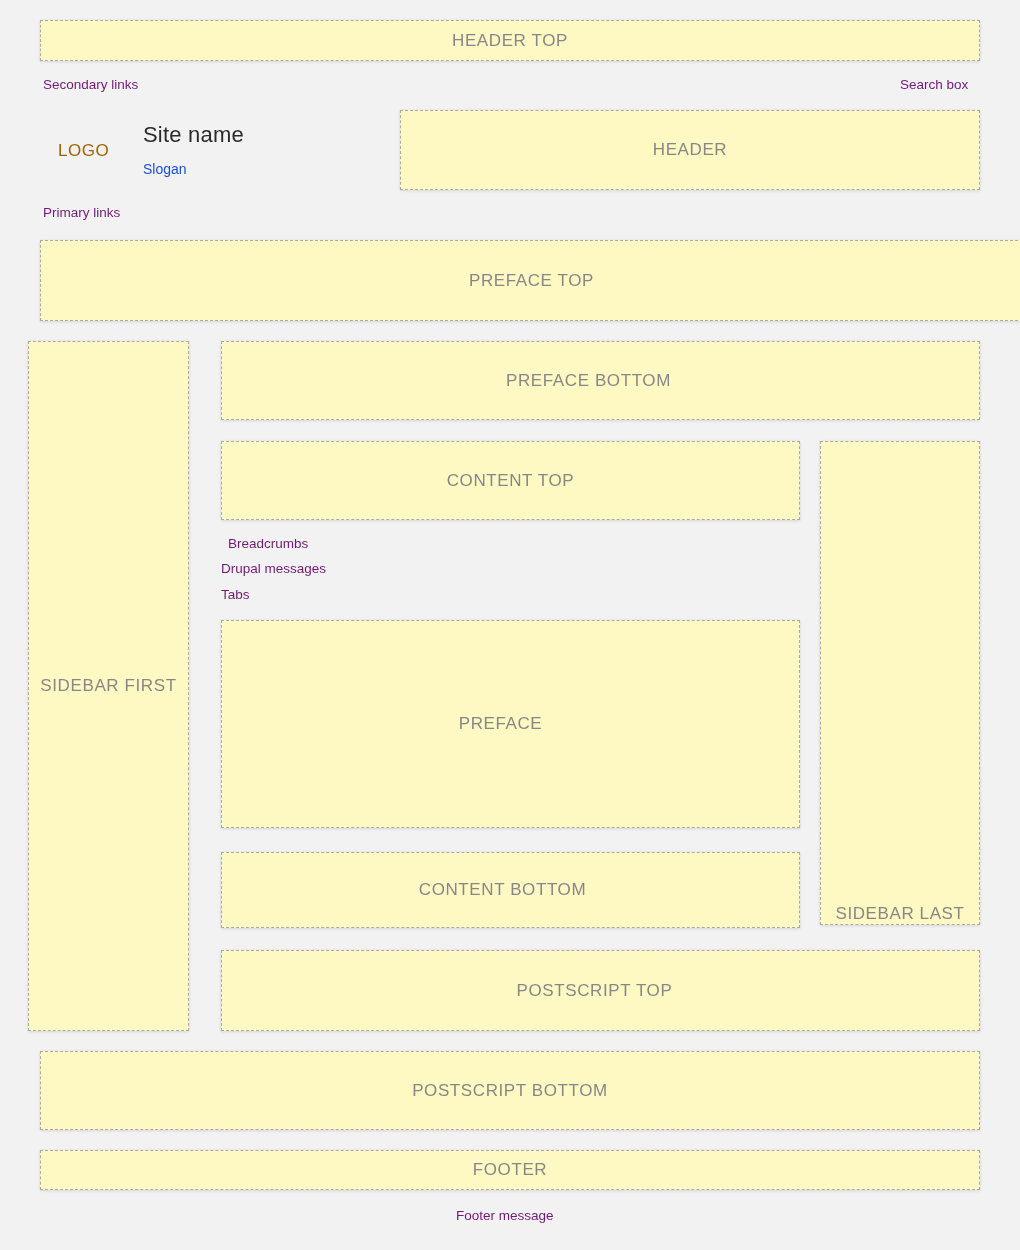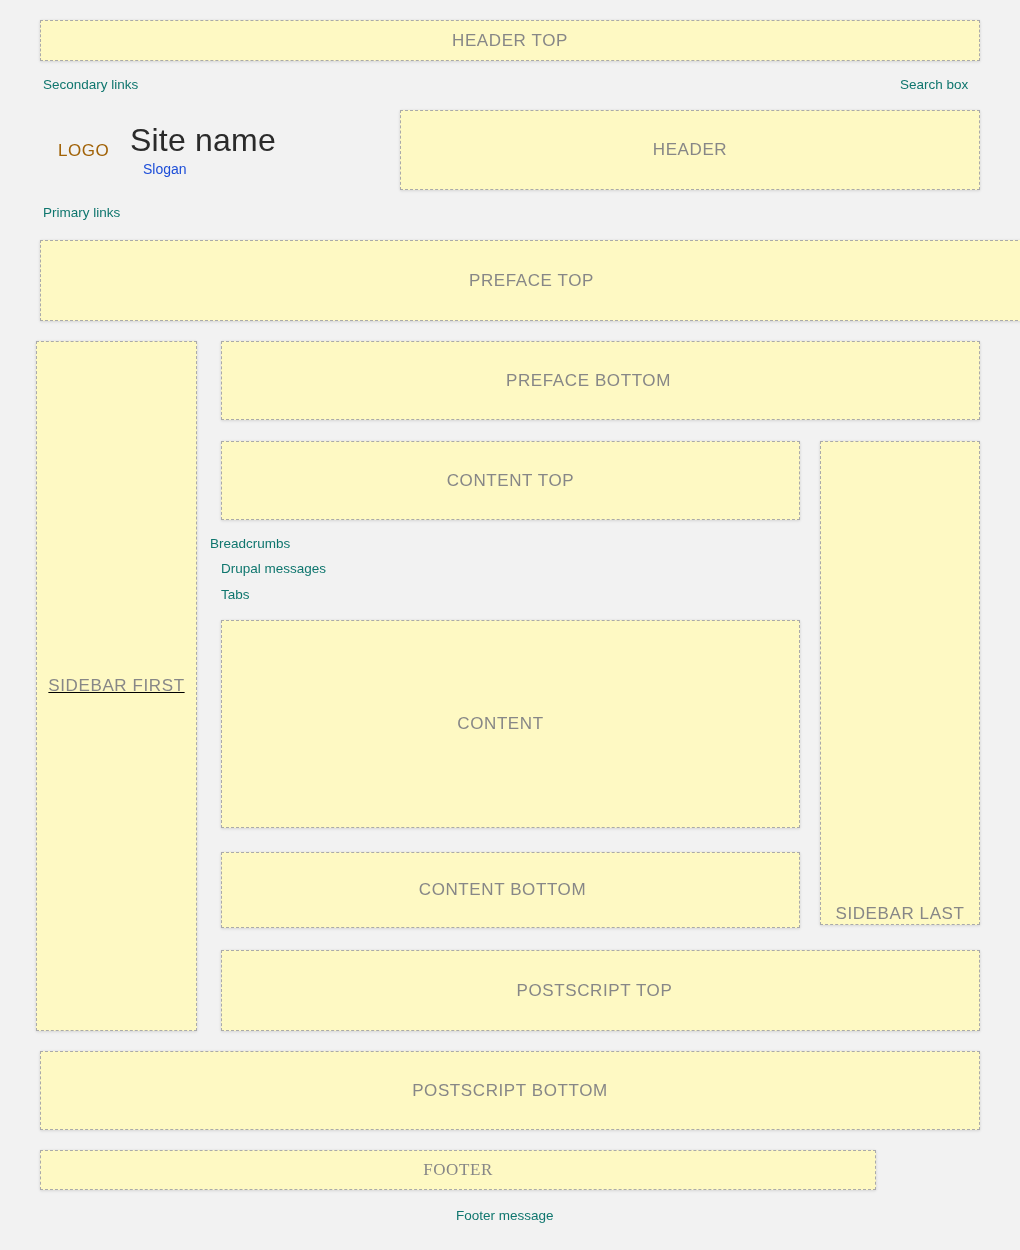--- a/index.html
+++ b/index.html
@@ -29,77 +29,77 @@
   }
   .region > .region-label {
     color: #878787;
     font-size: 17px;
     letter-spacing: 0.6px;
     font-weight: 400;
     white-space: nowrap;
   }
   .plain-text {
     position: absolute;
-    color: #0f766e;
+    color: #701a75;
     font-size: 13.5px;
     white-space: nowrap;
   }
   
   #logo {
     position: absolute;
     left: 58px;
     top: 141px;
     color: #a16207;
     font-size: 17px;
     letter-spacing: 0.5px;
     white-space: nowrap;
   }
   #site-name {
     position: absolute;
-    left: 130px;
+    left: 143px;
     top: 122px;
     color: #2b2b2b;
-    font-size: 32px;
+    font-size: 22px;
     font-weight: 400;
     letter-spacing: 0.2px;
     white-space: nowrap;
   }
   #slogan {
     position: absolute;
     left: 143px;
     top: 161px;
     color: #1d4ed8;
     font-size: 14px;
     white-space: nowrap;
   }
   
   #region-header-top      { left: 40px;  top: 20px;   width: 940px; height: 41px; }
   #region-header          { left: 400px; top: 110px;  width: 580px; height: 80px; }
   #region-preface-top     { left: 40px;  top: 240px;  width: 983px; height: 81px; }
-  #region-sidebar-first   { left: 36px;  top: 341px;  width: 161px; height: 690px; text-decoration: underline; }
+  #region-sidebar-first   { left: 28px;  top: 341px;  width: 161px; height: 690px; }
   #region-preface-bottom  { left: 221px; top: 341px;  width: 759px; height: 79px; }
   #region-content-top     { left: 221px; top: 441px;  width: 579px; height: 79px; }
   #region-sidebar-last    { left: 820px; top: 441px;  width: 160px; height: 484px; align-items: flex-end; }
   #region-content         { left: 221px; top: 620px;  width: 579px; height: 208px; }
   #region-content-bottom  { left: 221px; top: 852px;  width: 579px; height: 76px; }
   #region-postscript-top  { left: 221px; top: 950px;  width: 759px; height: 81px; }
   #region-postscript-bot  { left: 40px;  top: 1051px; width: 940px; height: 79px; }
-  #region-footer          { left: 40px;  top: 1150px; width: 836px; height: 40px; font-family: Liberation Serif, serif; }
+  #region-footer          { left: 40px;  top: 1150px; width: 940px; height: 40px; }
 
   
   #region-content > .region-label { position: relative; left: -10px; }
   #region-content-bottom > .region-label { position: relative; left: -8px; }
   #region-postscript-top > .region-label { position: relative; left: -6px; }
   #region-preface-bottom > .region-label { position: relative; left: -12px; }
 
   
   #secondary-links { left: 43px;  top: 77px; }
   #search-box      { left: 900px; top: 77px; }
   #primary-links   { left: 43px;  top: 205px; }
-  #breadcrumbs     { left: 210px; top: 536px; }
+  #breadcrumbs     { left: 228px; top: 536px; }
   #drupal-messages { left: 221px; top: 561px; }
   #tabs            { left: 221px; top: 587px; }
   #footer-message  { left: 456px; top: 1208px; }
 </style>
 </head>
 <body>
 
 <div id="page">
 
   <div class="region" id="region-header-top">
@@ -137,21 +137,21 @@
 
   <div class="region" id="region-sidebar-last">
     <span class="region-label">SIDEBAR LAST</span>
   </div>
 
   <div class="plain-text" id="breadcrumbs">Breadcrumbs</div>
   <div class="plain-text" id="drupal-messages">Drupal messages</div>
   <div class="plain-text" id="tabs">Tabs</div>
 
   <div class="region" id="region-content">
-    <span class="region-label">CONTENT</span>
+    <span class="region-label">PREFACE</span>
   </div>
 
   <div class="region" id="region-content-bottom">
     <span class="region-label">CONTENT BOTTOM</span>
   </div>
 
   <div class="region" id="region-postscript-top">
     <span class="region-label">POSTSCRIPT TOP</span>
   </div>
 

